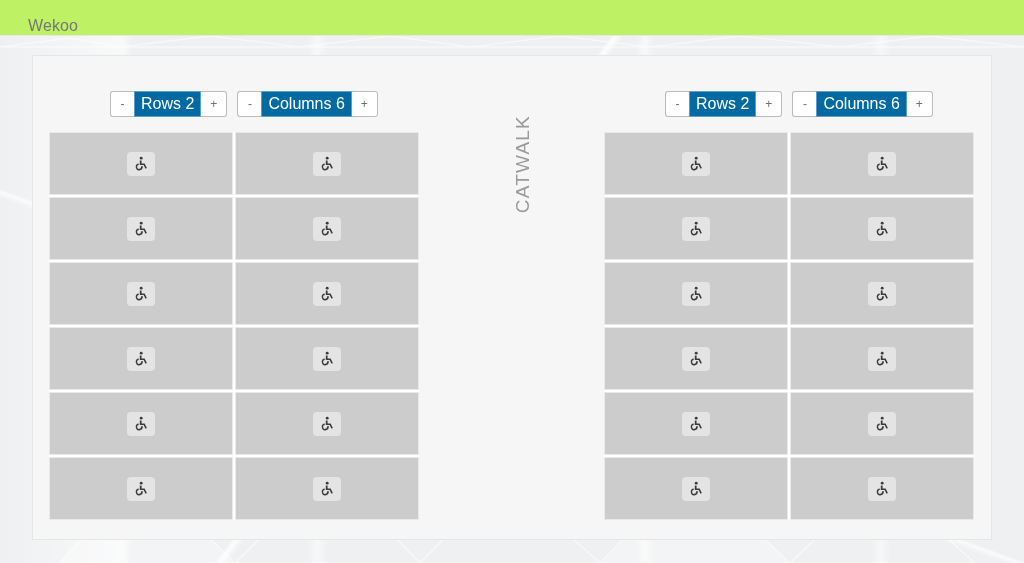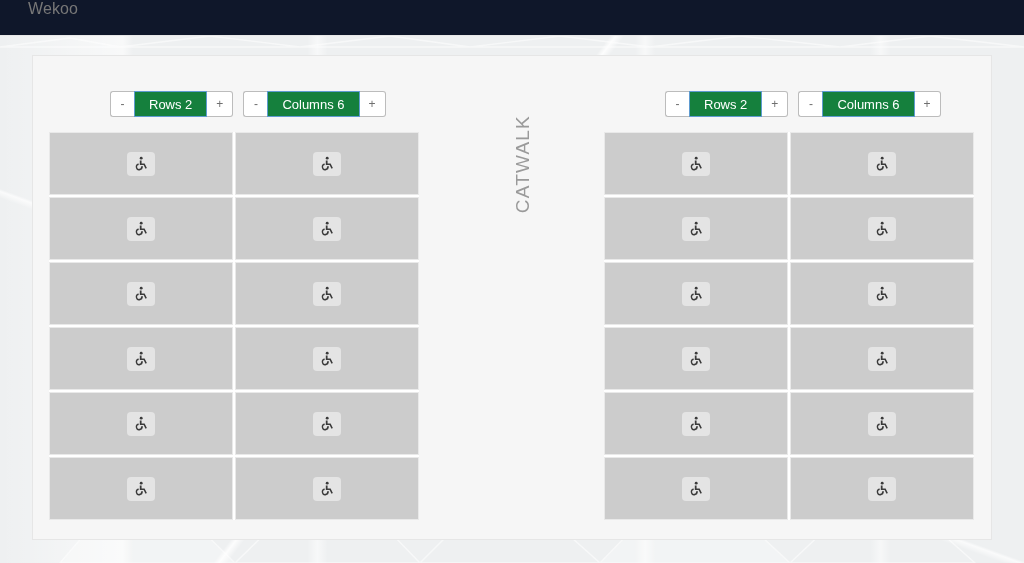--- a/index.html
+++ b/index.html
@@ -35,24 +35,24 @@
     z-index: 0;
     pointer-events: none;
     opacity: .55;
   }
 
   
   .navbar {
     position: relative;
     z-index: 3;
     height: 36px;
-    background: #0f172a;
+    background: #bef264;
     border-bottom: 1px solid #e7e7e7;
     display: flex;
-    align-items: flex-start;
+    align-items: flex-end;
     padding-left: 28px;
     box-sizing: border-box;
   }
   .brand {
     font-size: 16px;
     color: #777777;
     letter-spacing: .1px;
     margin-right: 30px;
     text-decoration: none;
   }
@@ -115,25 +115,25 @@
     border: 1px solid #bcbcbc;
     background: #ffffff;
     color: #6f6f6f;
     cursor: pointer;
     padding: 0 9px;
     min-width: 24px;
   }
   .btn.step-minus { border-radius: 3px 0 0 3px; border-right: none; }
   .btn.step-plus  { border-radius: 0 3px 3px 0; border-left: none; }
   .btn.value {
-    background: #15803d;
+    background: #0369a1;
     border: 1px solid #5f9bd0;
     color: #ffffff;
-    padding: 0 14px;
-    font-size: 13px;
+    padding: 0 6px;
+    font-size: 16px;
     white-space: nowrap;
     min-width: 58px;
   }
 
   
   .catwalk {
     position: absolute;
     left: 478px;
     top: 28px;
     width: 24px;

